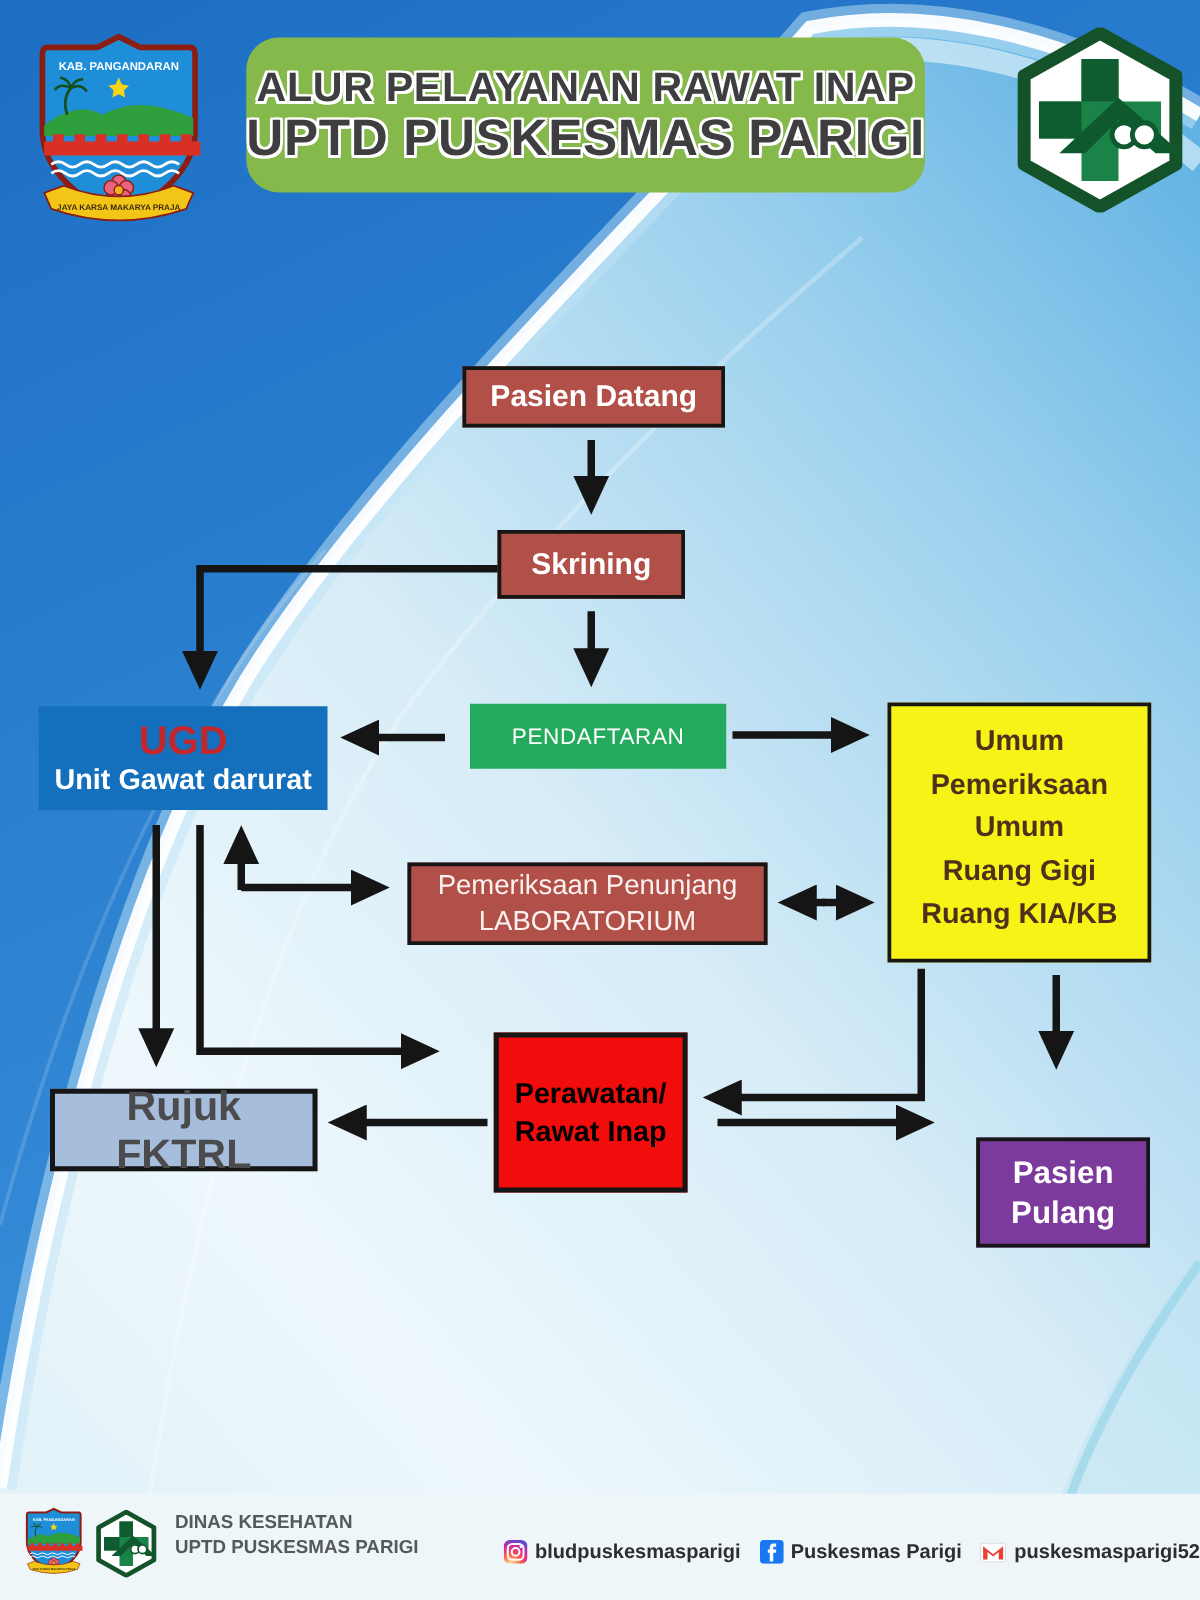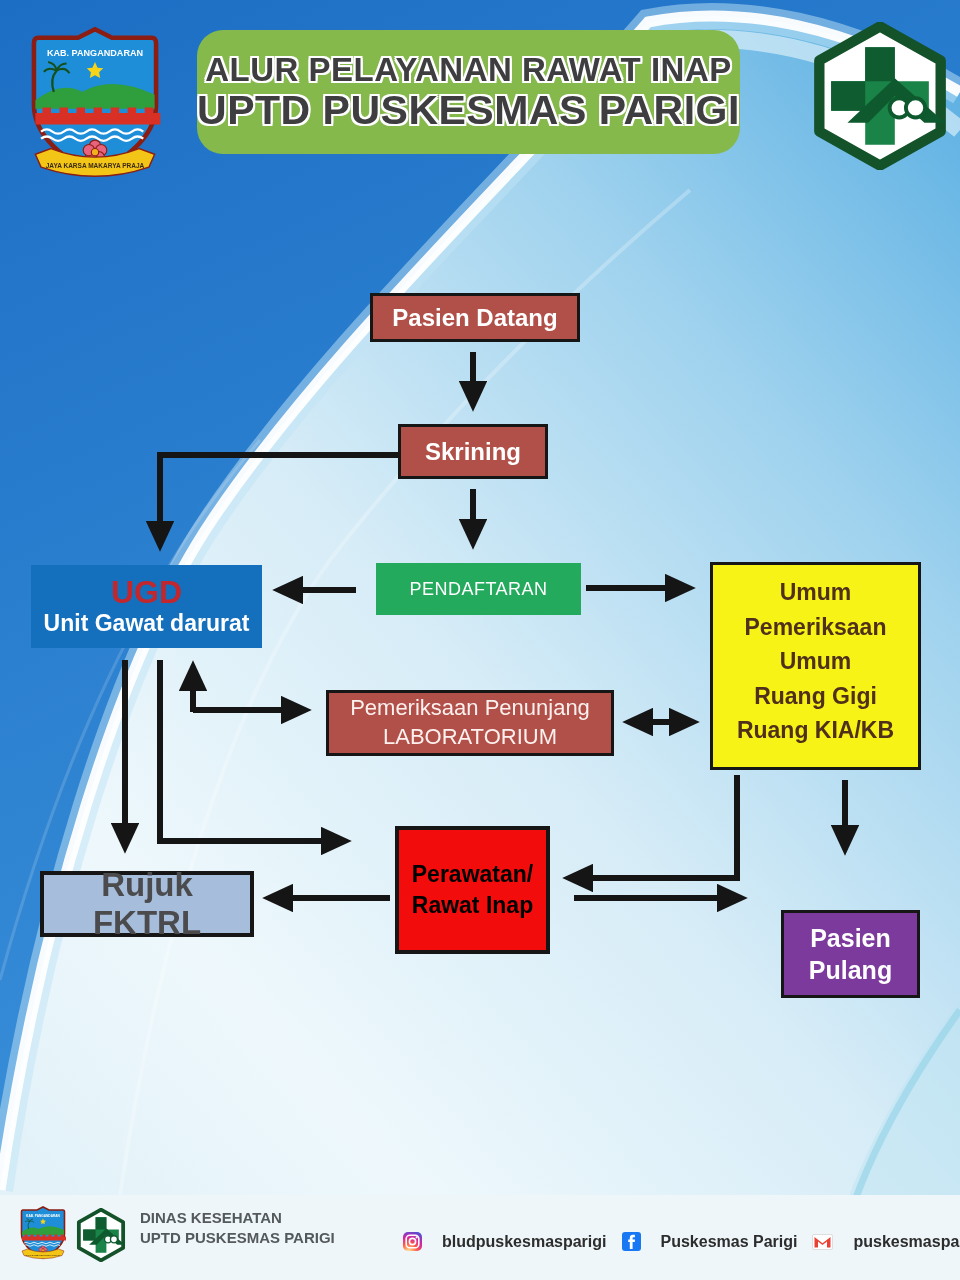--- a/index.html
+++ b/index.html
@@ -46,21 +46,21 @@
   
   .footer{
     position:absolute;left:0;bottom:0;width:960px;height:85px;background:#eef6f9;z-index:2;
   }
   .footer-org{
     position:absolute;left:140px;top:13px;color:#54595c;font-weight:bold;font-size:15px;line-height:1.35;
   }
   .socials{
     position:absolute;left:403px;top:37px;display:flex;align-items:center;gap:15px;white-space:nowrap;
   }
-  .social-item{display:flex;align-items:center;gap:20px;color:#2d2d2d;font-weight:bold;font-size:16px;}
+  .social-item{display:flex;align-items:center;gap:6px;color:#2d2d2d;font-weight:bold;font-size:16px;}
 </style>
 </head>
 <body>
 
 <div id="canvas">
 
   <svg id="bg" viewBox="0 0 960 1280" preserveAspectRatio="none">
     <defs>
       <linearGradient id="deepblue" x1="0" y1="0" x2="0.35" y2="1">
         <stop offset="0" stop-color="#1c6ec4"></stop>

